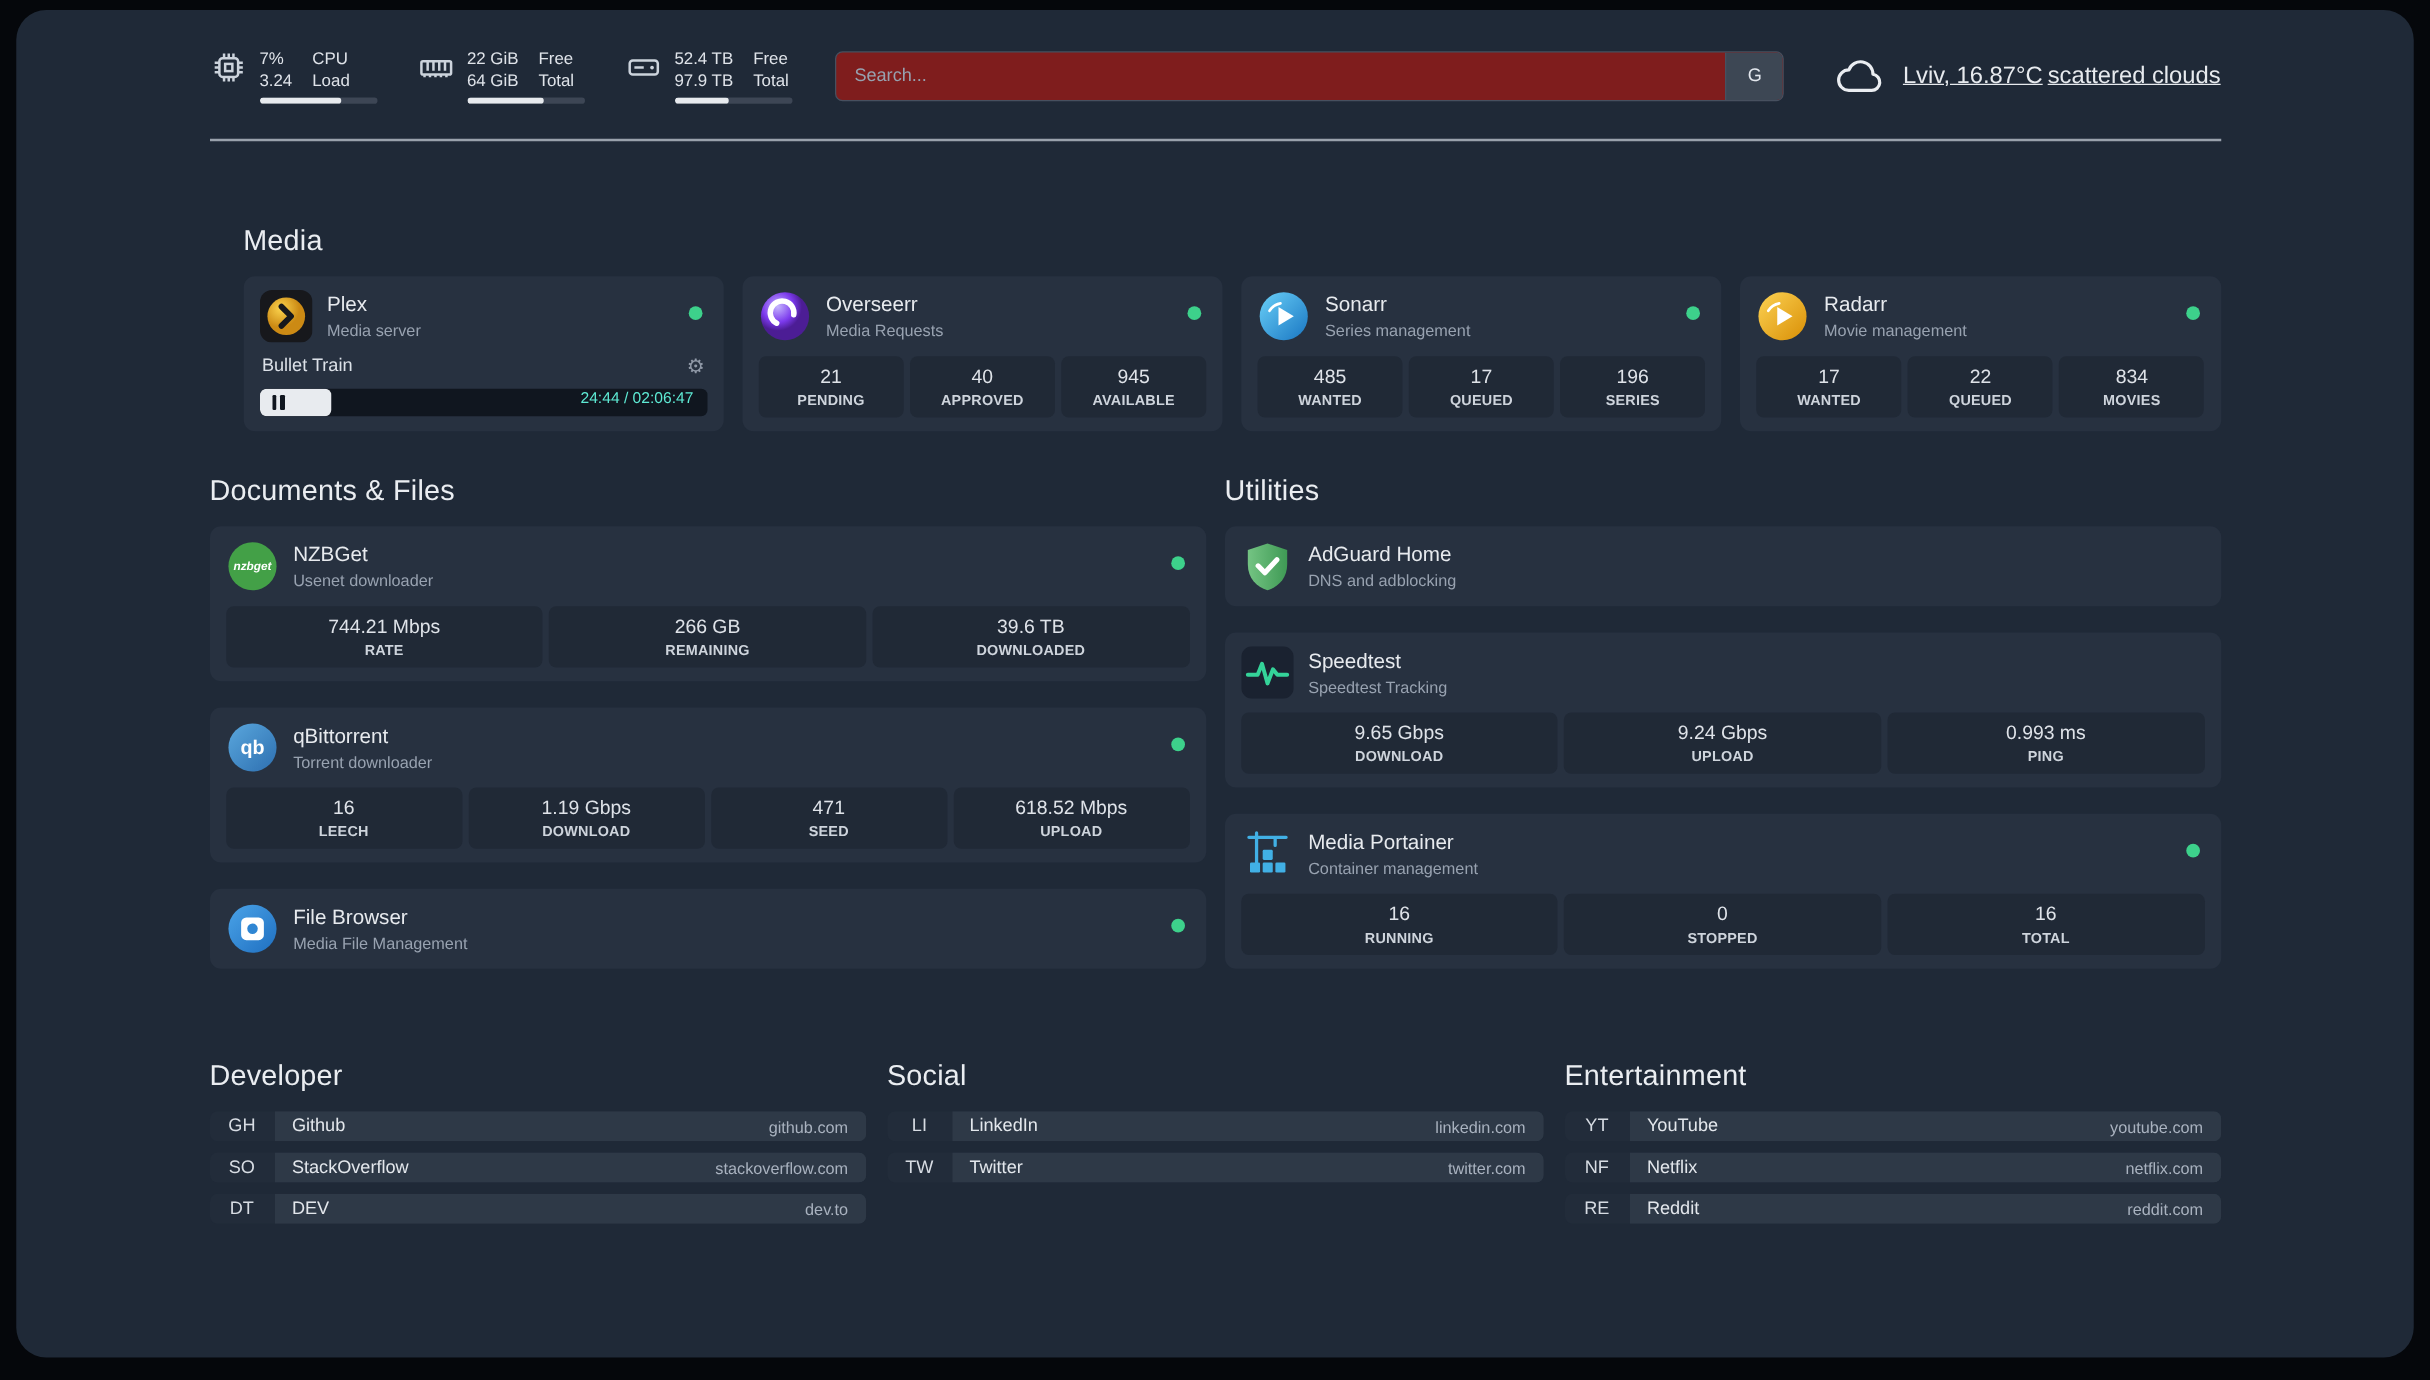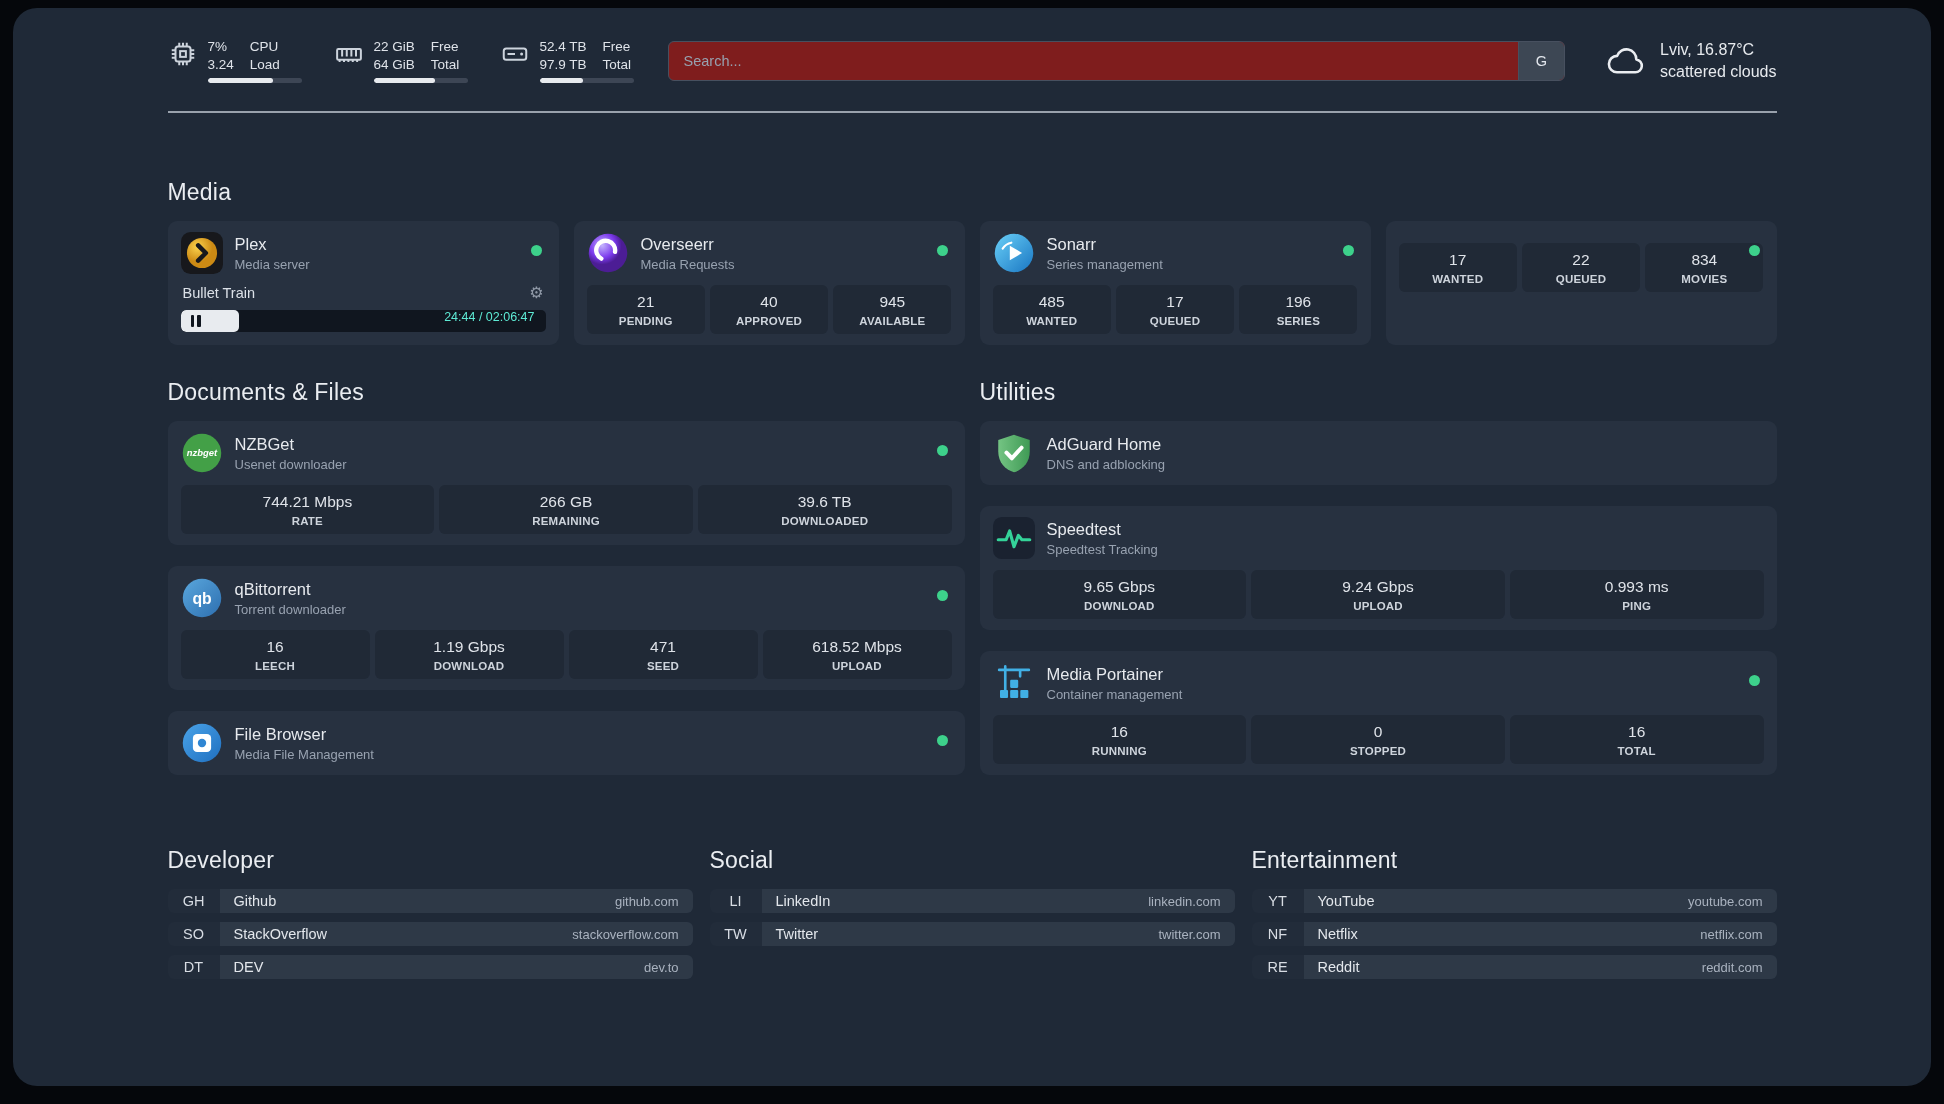--- a/index.html
+++ b/index.html
@@ -18,27 +18,27 @@
   .res-bar { height:5px; background:#3d4touch655; background:#3d4655; border-radius:3px; overflow:hidden; width:94px; }
   .res-fill { height:100%; background:#e7eaee; border-radius:3px; }
 
   .search { flex:1; display:flex; align-items:center; height:40px; margin:0 40px 0 34px; background:#7f1d1d; border:1px solid #47505f; border-radius:6px; overflow:hidden; }
   .search input { flex:1; background:transparent; border:0; outline:0; color:#dfe3e9; padding:0 15px; font-size:14.5px; font-family:inherit; }
   .search input::placeholder { color:#97a1af; }
   .search-btn { width:46px; height:100%; background:#3d4754; display:flex; align-items:center; justify-content:center; color:#e3e7ed; font-size:14.5px; border-left:1px solid #47505f; cursor:pointer; }
 
   .weather { display:flex; align-items:center; gap:13px; color:#e7eaee; }
   .weather-icon { width:42px; height:30px; }
-  .weather-texts { display:flex; flex-direction:column; gap:4px; font-size:16px; }
+  .weather-texts { display:flex; flex-direction:row; gap:4px; font-size:19px;text-decoration:underline; }
 
   .divider { border:0; border-top:2px solid rgba(205,212,222,.7); margin-top:28px; }
 
   
   h2.section { font-size:23px; font-weight:500; color:#eaedf1; margin:0 0 15px; letter-spacing:.2px; }
-  .media-section { margin-top:66px; }
+  .media-section { margin-top:66px;margin-left:27px; }
   .media-grid { display:grid; grid-template-columns:repeat(4,1fr); gap:15px; }
 
   .card { background:#273140; border-radius:9px; padding:11px 13px; position:relative; }
   .svc-head { display:flex; gap:12px; align-items:center; }
   .svc-icon { width:42px; height:42px; flex:none; display:flex; align-items:center; justify-content:center; }
   .svc-titles { display:flex; flex-direction:column; gap:3px; }
   .svc-title { font-size:16.5px; color:#e7eaee; }
   .svc-sub { font-size:13px; color:#98a2b0; }
   .dot { position:absolute; top:24px; right:17px; width:11px; height:11px; border-radius:50%; background:#3dd18b; }
 
@@ -273,20 +273,39 @@
                 <div class="stat-label">QUEUED</div>
               </div>
           <div class="stat">
                 <div class="stat-val">196</div>
                 <div class="stat-label">SERIES</div>
               </div>
         </div>
       </div>
 
       <div class="card">
+        <div class="svc-head">
+          <span class="svc-icon">
+            <svg viewBox="0 0 24 24" width="42" height="42">
+              <defs>
+                    <linearGradient id="rg" x1="0" y1="0" x2="1" y2="1">
+                      <stop offset="0" stop-color="#fcd253"></stop>
+                      <stop offset="1" stop-color="#d98f06"></stop>
+                    </linearGradient>
+                  </defs>
+              <circle cx="12" cy="12" r="11" fill="url(#rg)"></circle>
+              <path d="M9.6 7.8 L16.6 12 L9.6 16.2 Z" fill="#fff"></path>
+              <path d="M5.5 9.5 a7.5 7.5 0 0 1 5 -3.4" stroke="#fff" stroke-width="1.2" fill="none" stroke-linecap="round"></path>
+            </svg>
+          </span>
+          <div class="svc-titles">
+            <span class="svc-title">Radarr</span>
+            <span class="svc-sub">Movie management</span>
+          </div>
+        </div>
         <span class="dot"></span>
         <div class="stats">
           <div class="stat">
                 <div class="stat-val">17</div>
                 <div class="stat-label">WANTED</div>
               </div>
           <div class="stat">
                 <div class="stat-val">22</div>
                 <div class="stat-label">QUEUED</div>
               </div>

